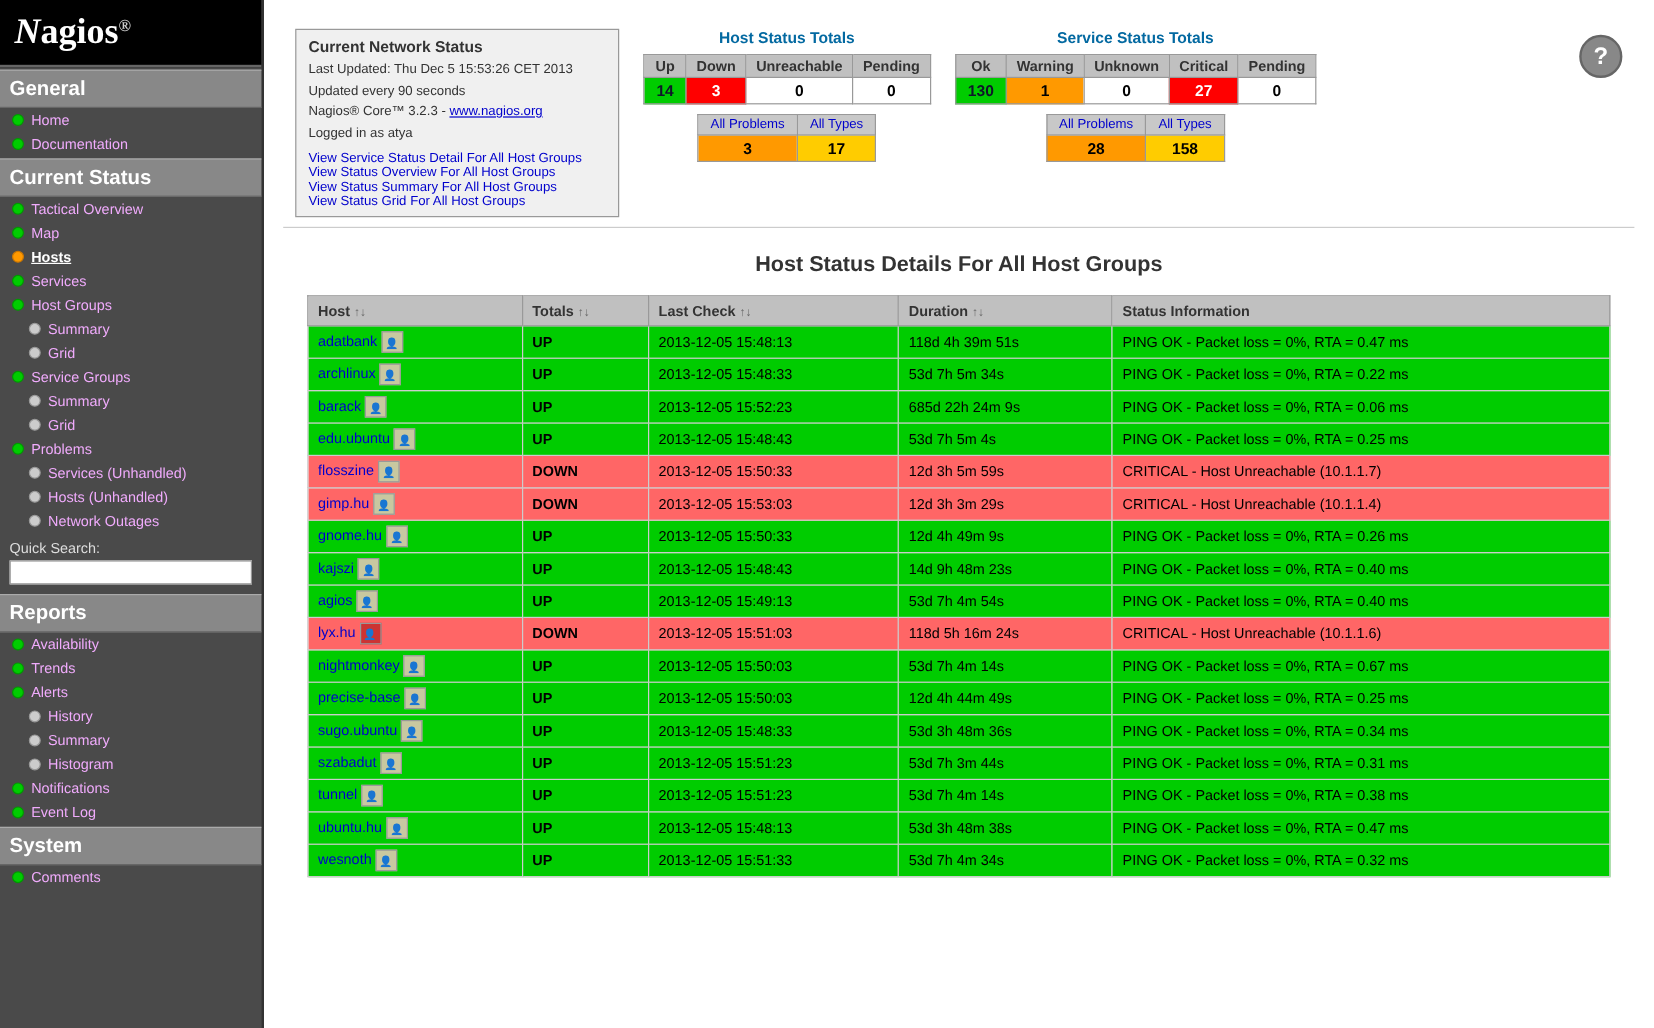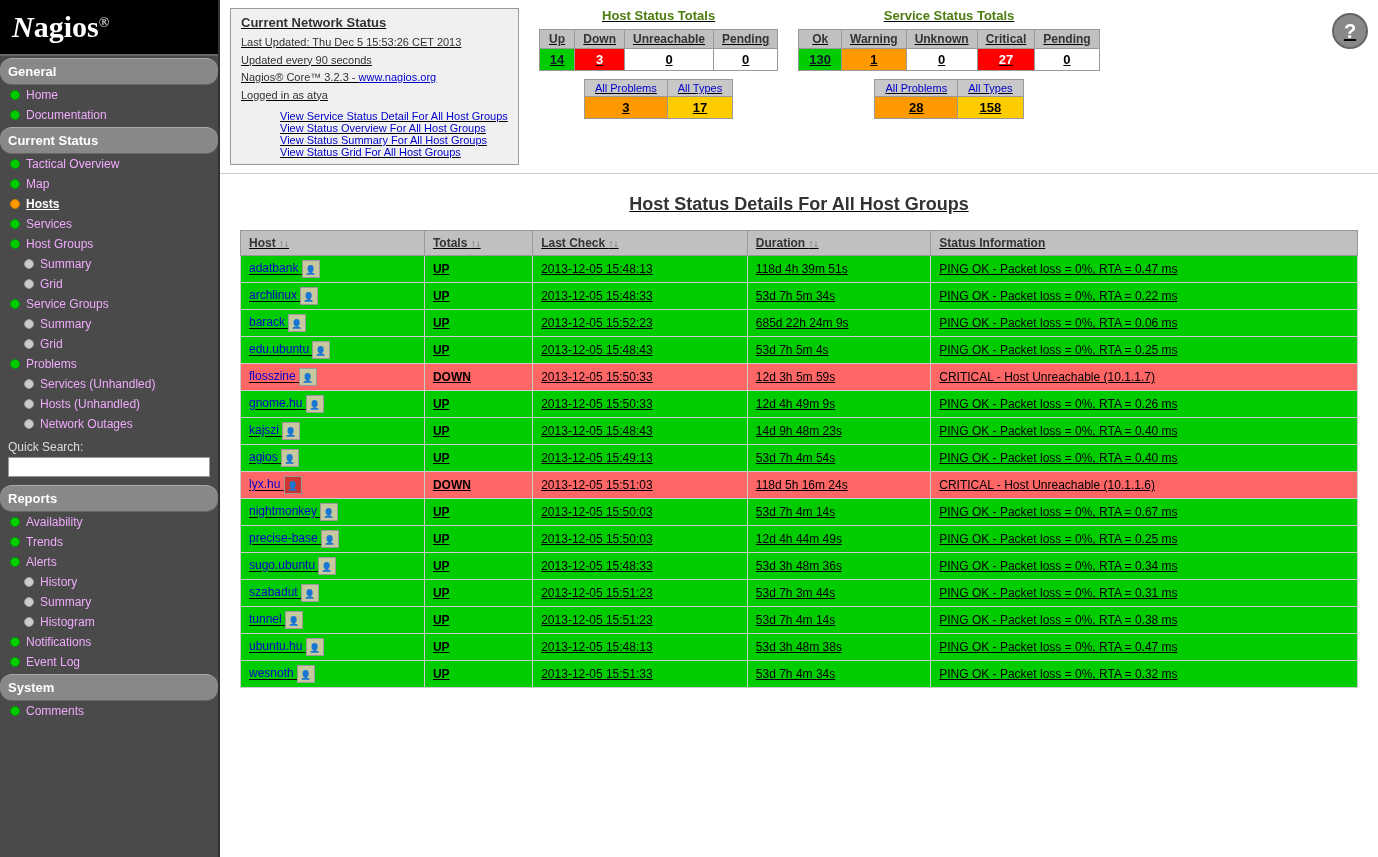--- a/index.html
+++ b/index.html
@@ -25,26 +25,25 @@
       font-size: 28px;
       font-weight: bold;
       color: #fff;
       font-family: Georgia, serif;
     }
     #logo-text span { color: #fff; }
     .sidebar-section-header {
       background: #888;
       color: #fff;
       font-weight: bold;
-      font-size: 13px;
+      font-size: 17px;
       padding: 5px 8px;
       margin-top: 2px;
       border-top: 1px solid #aaa;
       border-bottom: 1px solid #666;
-      border-radius: 12px;
     }
     .sidebar-item {
       display: flex;
       align-items: center;
       padding: 3px 8px 3px 10px;
       color: #f0abfc;
       cursor: pointer;
       text-decoration: none;
       font-size: 12px;
     }
@@ -70,22 +69,21 @@
       border: 1px solid #999;
       color: #000;
       font-size: 12px;
     }
 
     
     #main {
       flex: 1;
       overflow-y: auto;
       background: #fff;
-      padding: 0;
-      text-decoration: underline;
+      padding: 16px;
     }
 
     
     #top-area {
       display: flex;
       padding: 8px 10px;
       gap: 20px;
       border-bottom: 1px solid #ccc;
       background: #fff;
     }
@@ -99,33 +97,33 @@
     }
     .network-status-title {
       font-weight: bold;
       font-size: 13px;
       color: #333;
       margin-bottom: 4px;
     }
     .network-status-info { color: #333; font-size: 11px; line-height: 1.6; }
     .network-status-info a { color: #0000cc; }
     .network-links { margin-top: 6px; }
-    .network-links a { display: block; color: #0000cc; font-size: 11px; text-decoration: none; margin-left: 39px; }
+    .network-links a { display: block; color: #0000cc; font-size: 11px; text-decoration: none; }
 
     
     .status-totals-area {
       display: flex;
       flex-direction: column;
       align-items: center;
       gap: 6px;
     }
     .status-totals-title {
       font-weight: bold;
       font-size: 13px;
-      color: #4d7c0f;
+      color: #0369a1;
       text-align: center;
     }
     .status-table {
       border-collapse: collapse;
     }
     .status-table th {
       background: #c0c0c0;
       border: 1px solid #999;
       padding: 2px 8px;
       font-size: 12px;
@@ -490,20 +488,27 @@
             <td>53d 7h 5m 4s</td>
             <td>PING OK - Packet loss = 0%, RTA = 0.25 ms</td>
           </tr>
           <tr class="row-down">
             <td><a href="#" class="host-link">flosszine</a> <span style="display: inline-block; width: 18px; height: 18px; background: rgb(200, 200, 160); border: 1px solid rgb(153, 153, 153); margin-right: 3px; vertical-align: middle; font-size: 9px; text-align: center; line-height: 18px;">👤</span></td>
             <td style="font-weight: bold;">DOWN</td>
             <td>2013-12-05 15:50:33</td>
             <td>12d 3h 5m 59s</td>
             <td>CRITICAL - Host Unreachable (10.1.1.7)</td>
           </tr>
+          <tr class="row-down">
+            <td><a href="#" class="host-link">gimp.hu</a> <span style="display: inline-block; width: 18px; height: 18px; background: rgb(200, 200, 160); border: 1px solid rgb(153, 153, 153); margin-right: 3px; vertical-align: middle; font-size: 9px; text-align: center; line-height: 18px;">👤</span></td>
+            <td style="font-weight: bold;">DOWN</td>
+            <td>2013-12-05 15:53:03</td>
+            <td>12d 3h 3m 29s</td>
+            <td>CRITICAL - Host Unreachable (10.1.1.4)</td>
+          </tr>
           <tr class="row-up">
             <td><a href="#" class="host-link">gnome.hu</a> <span style="display: inline-block; width: 18px; height: 18px; background: rgb(200, 200, 160); border: 1px solid rgb(153, 153, 153); margin-right: 3px; vertical-align: middle; font-size: 9px; text-align: center; line-height: 18px;">👤</span></td>
             <td style="font-weight: bold;">UP</td>
             <td>2013-12-05 15:50:33</td>
             <td>12d 4h 49m 9s</td>
             <td>PING OK - Packet loss = 0%, RTA = 0.26 ms</td>
           </tr>
           <tr class="row-up">
             <td><a href="#" class="host-link">kajszi</a> <span style="display: inline-block; width: 18px; height: 18px; background: rgb(200, 200, 160); border: 1px solid rgb(153, 153, 153); margin-right: 3px; vertical-align: middle; font-size: 9px; text-align: center; line-height: 18px;">👤</span></td>
             <td style="font-weight: bold;">UP</td>

